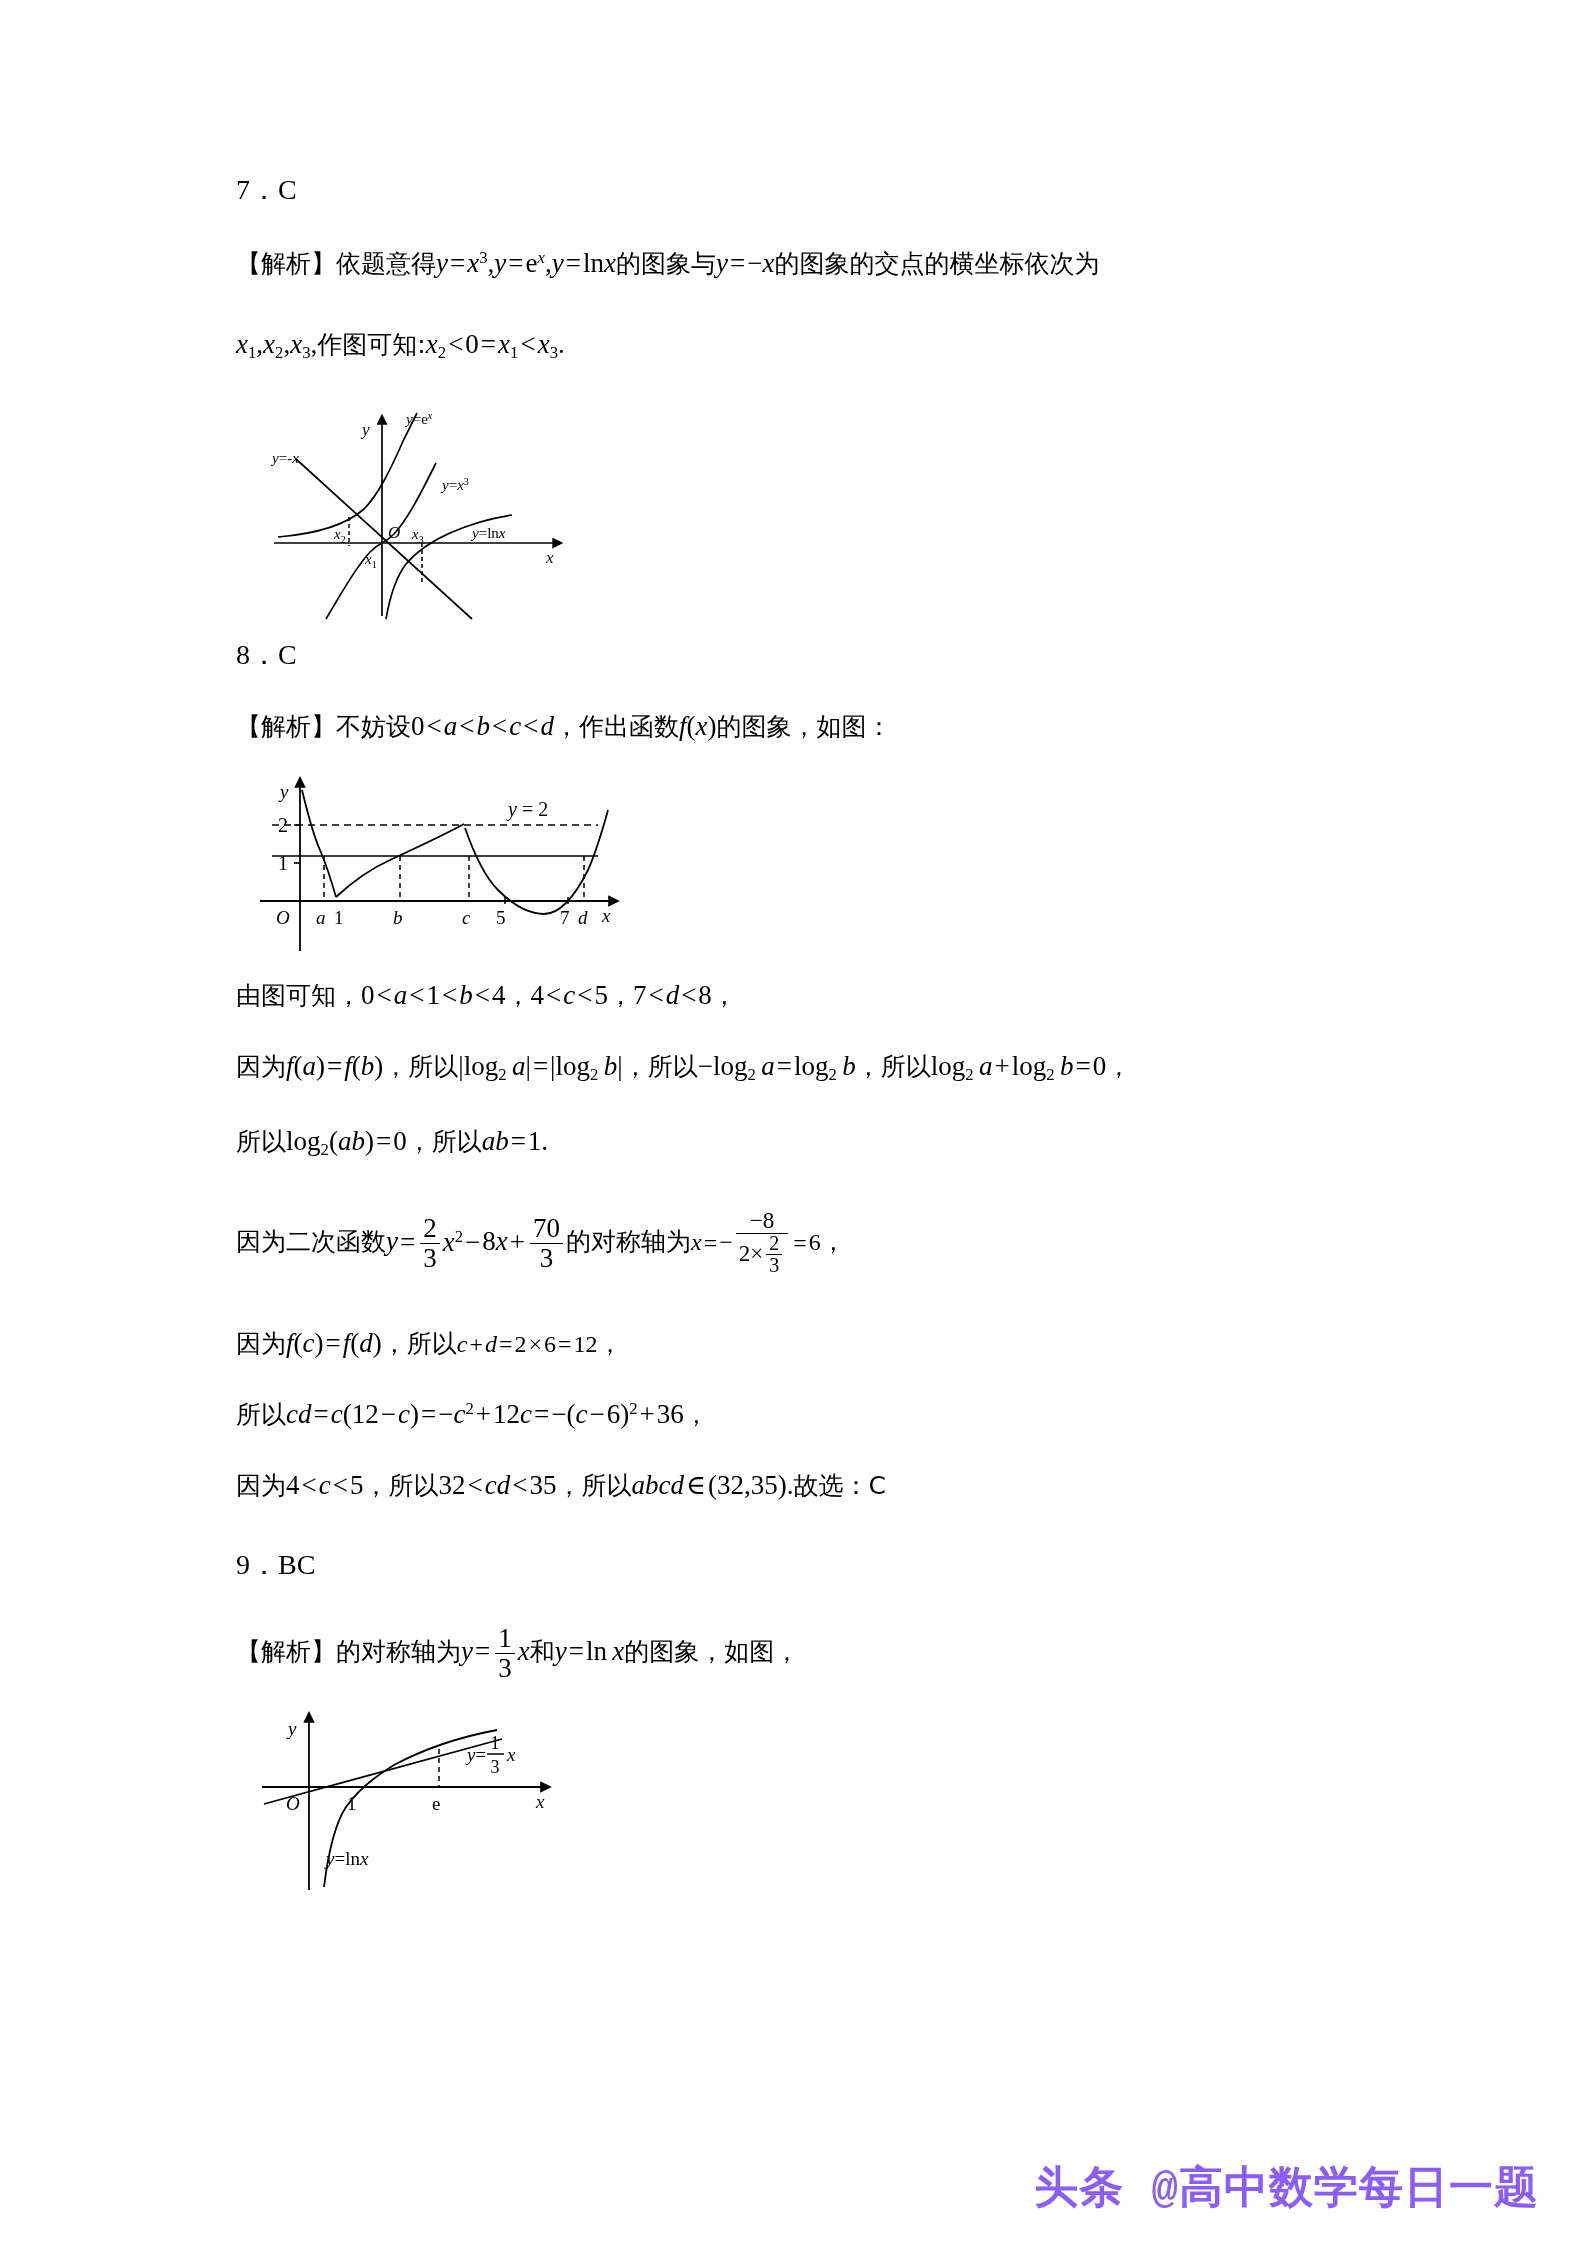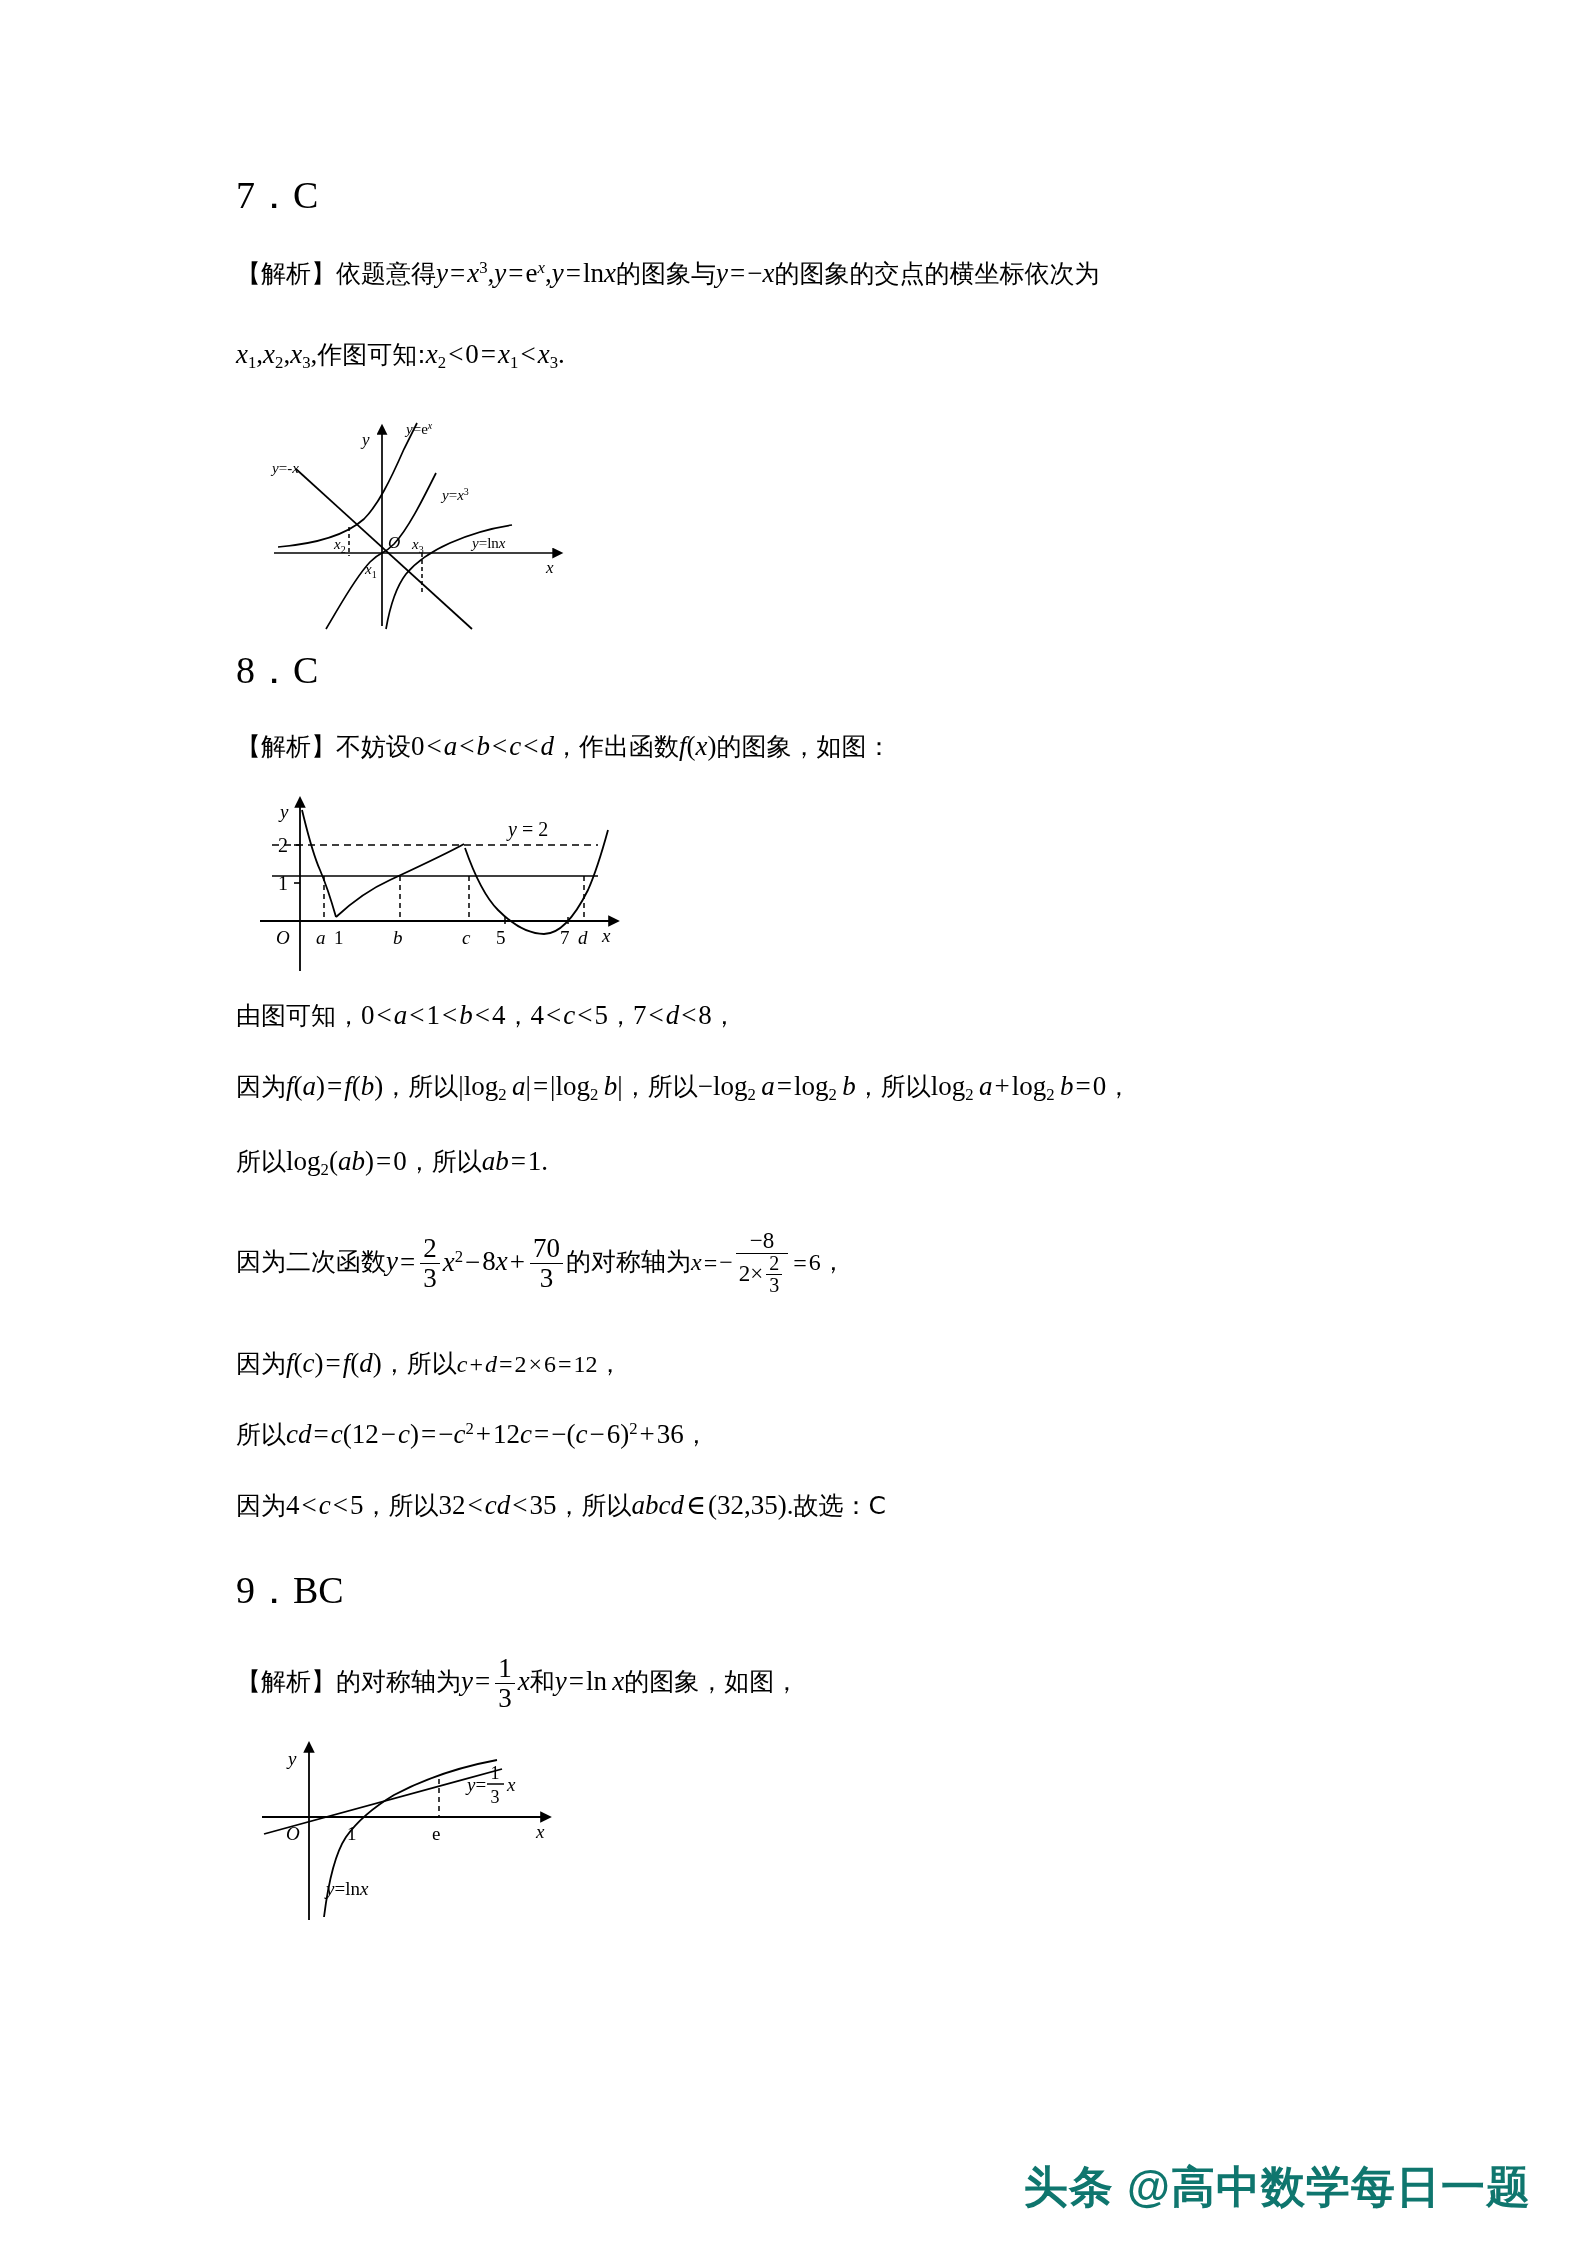--- a/index.html
+++ b/index.html
@@ -27,21 +27,21 @@
 
   
   .line {
     font-size: 27px;
     line-height: 1.0;
     margin: 0 0 0 0;
     white-space: nowrap;
     letter-spacing: 0px;
   }
   .ans-line {
-    font-size: 38px;
+    font-size: 28px;
     margin-bottom: 46px;
   }
   .para {
     margin-bottom: 44px;
   }
   .cjk {
     font-family: "DejaVu Sans", "Liberation Sans", sans-serif;
     font-size: 25px;
   }
   .mi {
@@ -89,26 +89,26 @@
   .frac .den { display: block; padding: 0 3px; border-top: 1.4px solid #000; }
   .frac.small { font-size: 24px; }
 
   
   .fig { position: relative; }
   .fig svg { display: block; }
 
   
   .watermark {
     position: absolute;
-    right: 56px;
+    right: 48px;
     bottom: 28px;
-    font-family: Liberation Sans, sans-serif;
+    font-family: Liberation Mono, monospace;
     font-size: 44px;
     font-weight: 700;
-    color: #0f766e;
+    color: #8b5cf6;
     letter-spacing: 1px;
     white-space: nowrap;
   }
 </style>
 </head>
 <body>
 
 <div class="page">
   <div class="content">
 

